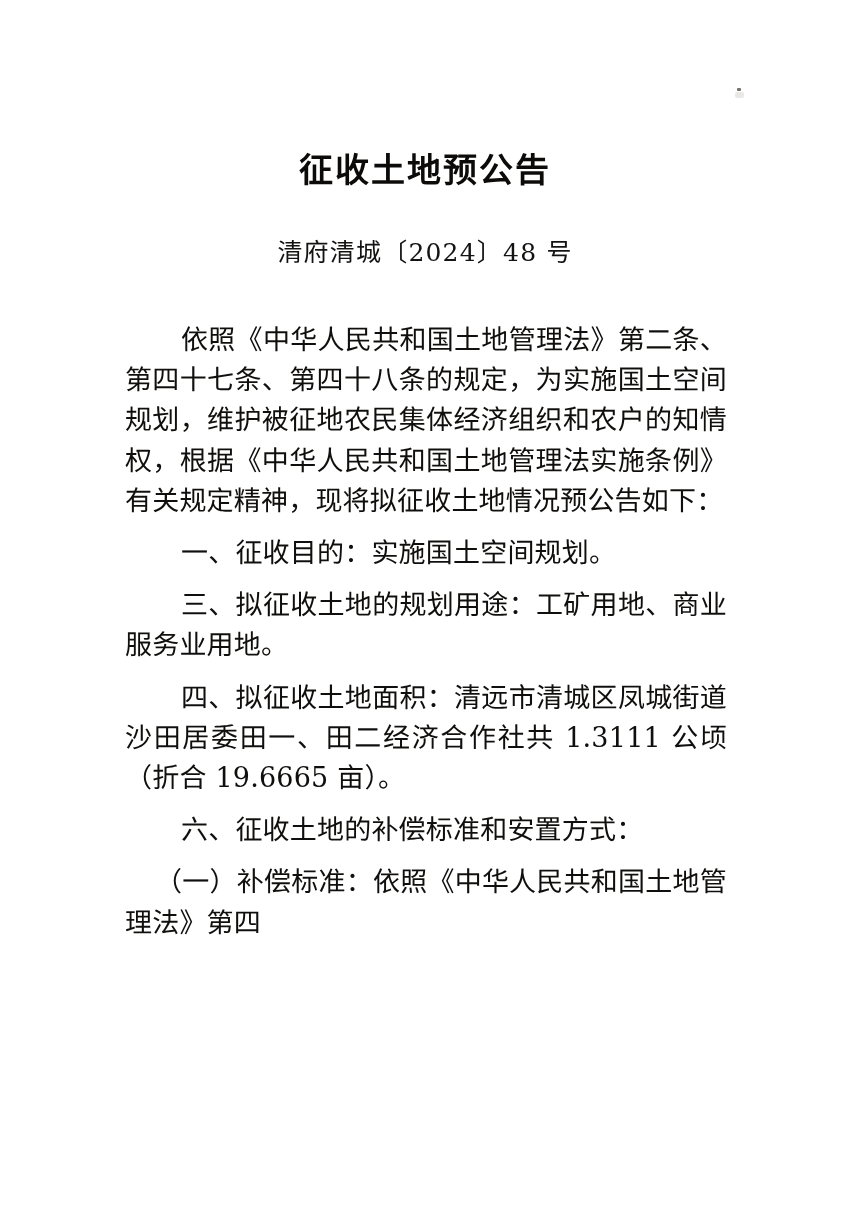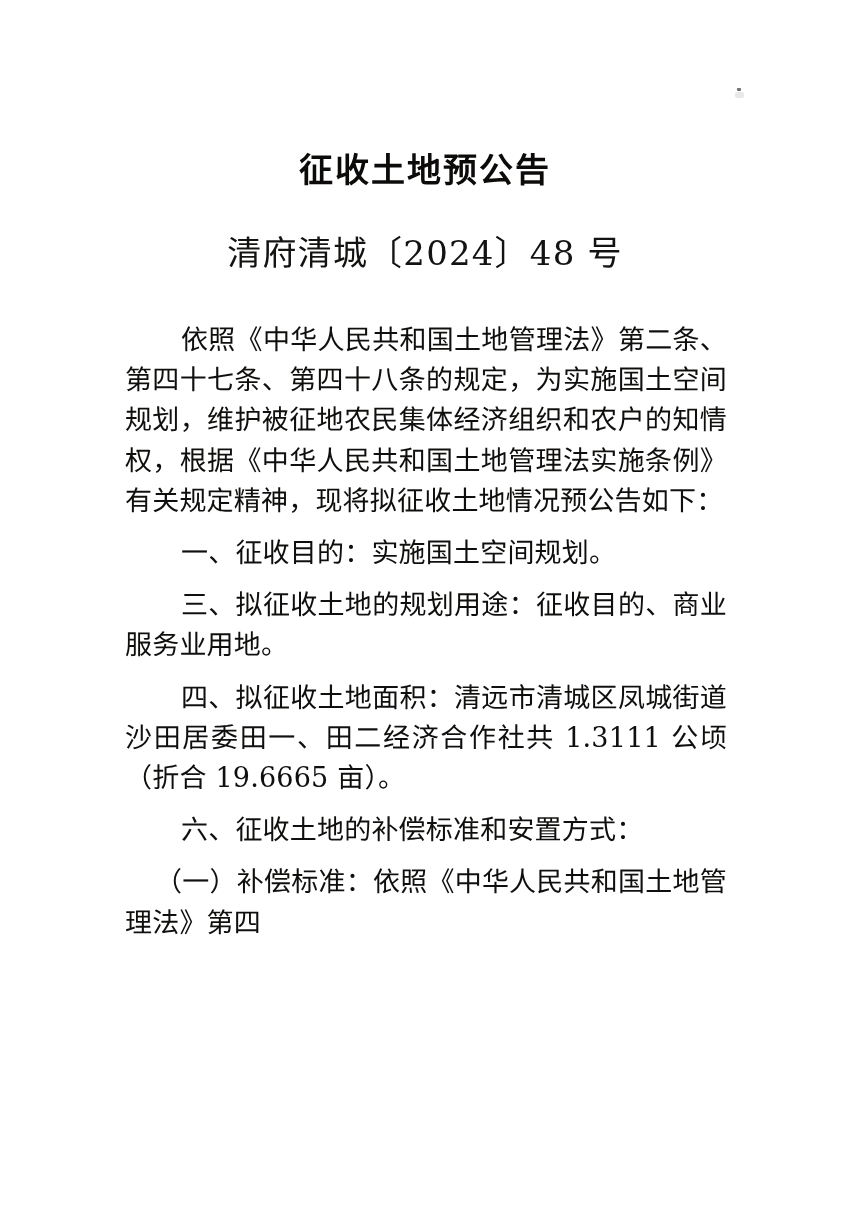--- a/index.html
+++ b/index.html
@@ -54,21 +54,21 @@
     line-height: 44px;
     color: #0c0b0a;
   }
 
   .doc-number {
     position: absolute;
     left: 0;
     right: 0;
     top: 236px;
     text-align: center;
-    font-size: 34px;
+    font-size: 25px;
     line-height: 34px;
     letter-spacing: 1.2px;
     color: #141312;
   }
 
   .body-block {
     position: absolute;
     left: 113px;
     top: 308px;
     width: 626px;
@@ -105,21 +105,21 @@
 
   <div class="doc-number">清府清城〔2024〕48 号</div>
 
   <div class="body-block">
 
     <p class="para indent">依照《中华人民共和国土地管理法》第二条、第四十七条、第四十八条的规定，为实施国土空间规划，维护被征地农民集体经济组织和农户的知情权，根据《中华人民共和国土地管理法实施条例》有关规定精神，现将拟征收土地情况预公告如下：</p>
 
     <p class="para indent">一、征收目的：实施国土空间规划。</p>
 
 
-    <p class="para indent">三、拟征收土地的规划用途：征收目的、商业服务业用地。</p>
+    <p class="para indent">三、拟征收土地的规划用途：工矿用地、商业服务业用地。</p>
 
     <p class="para indent">四、拟征收土地面积：清远市清城区凤城街道沙田居委田一、田二经济合作社共 1.3111 公顷（折合 19.6665 亩）。</p>
 
 
     <p class="para indent">六、征收土地的补偿标准和安置方式：</p>
 
     <p class="para hang">（一）补偿标准：依照《中华人民共和国土地管理法》第四</p>
 
   </div>
 </div>

